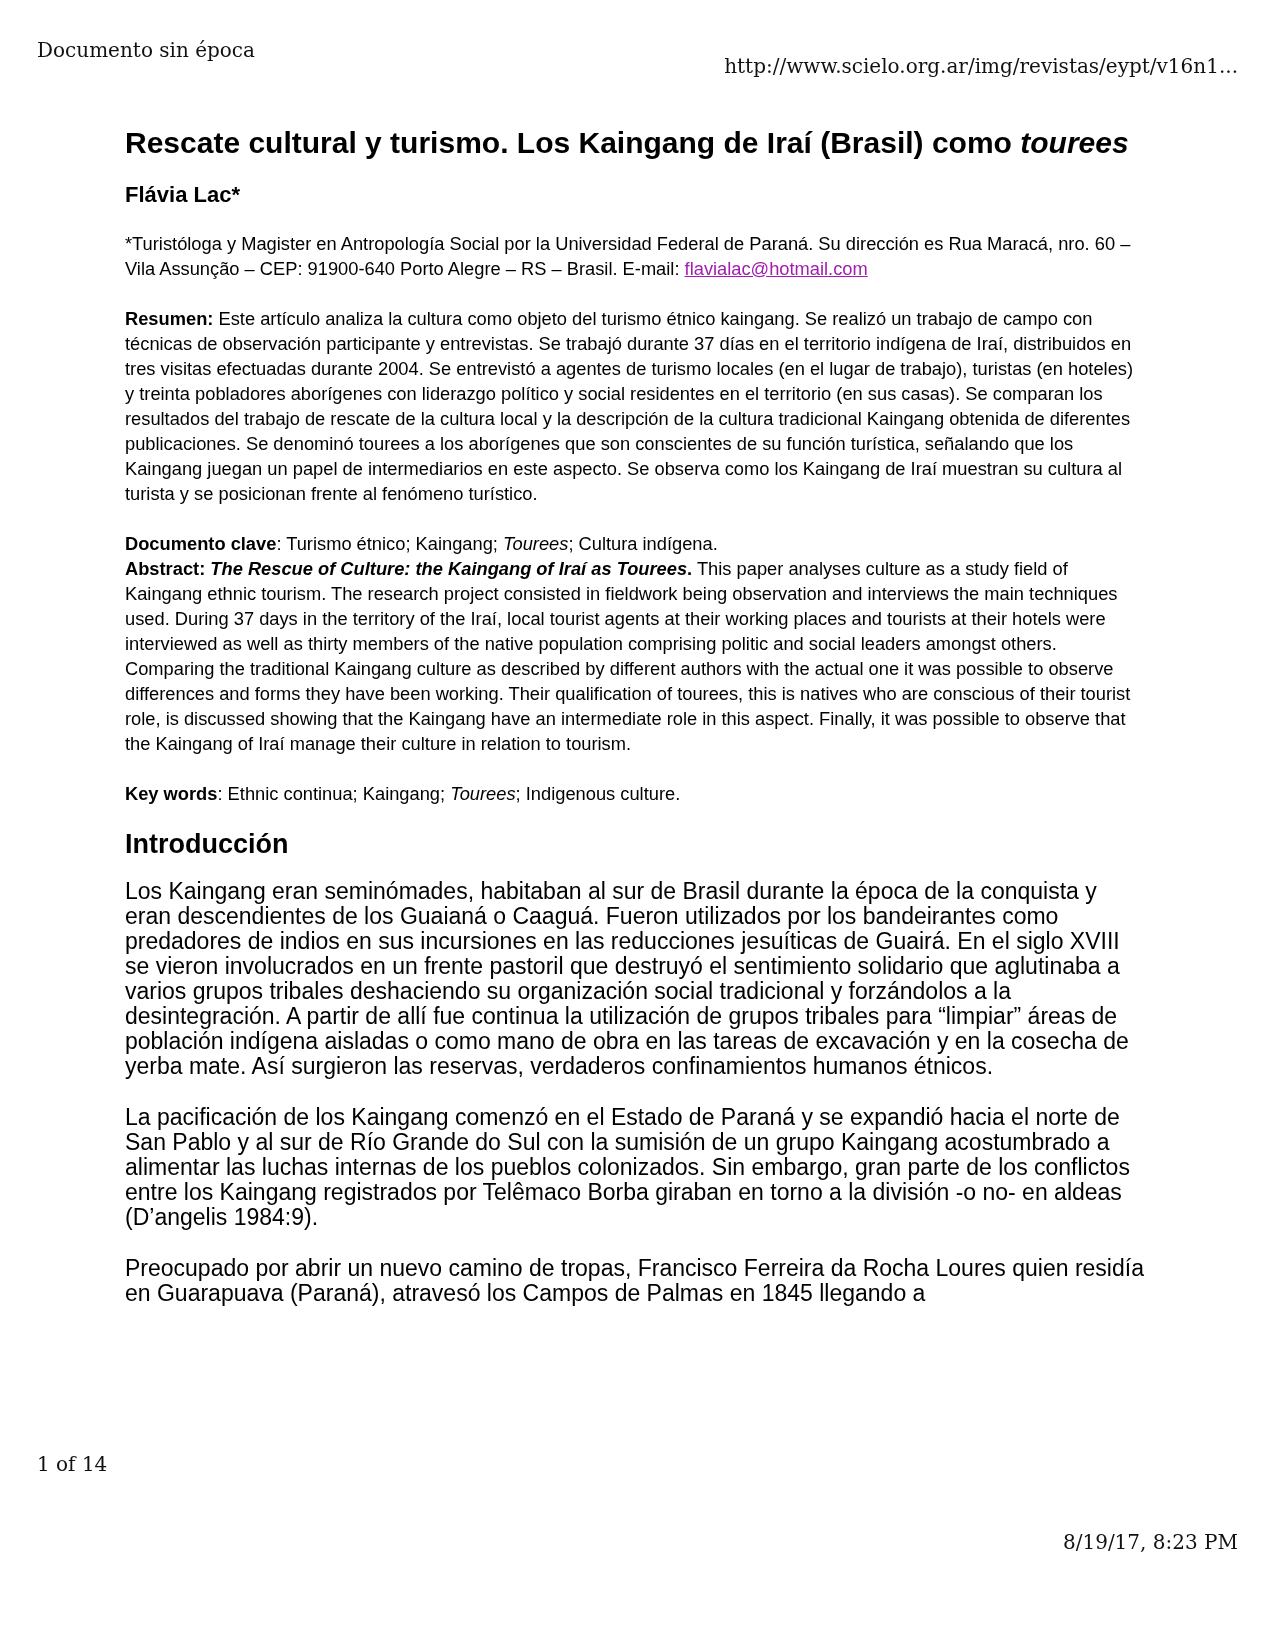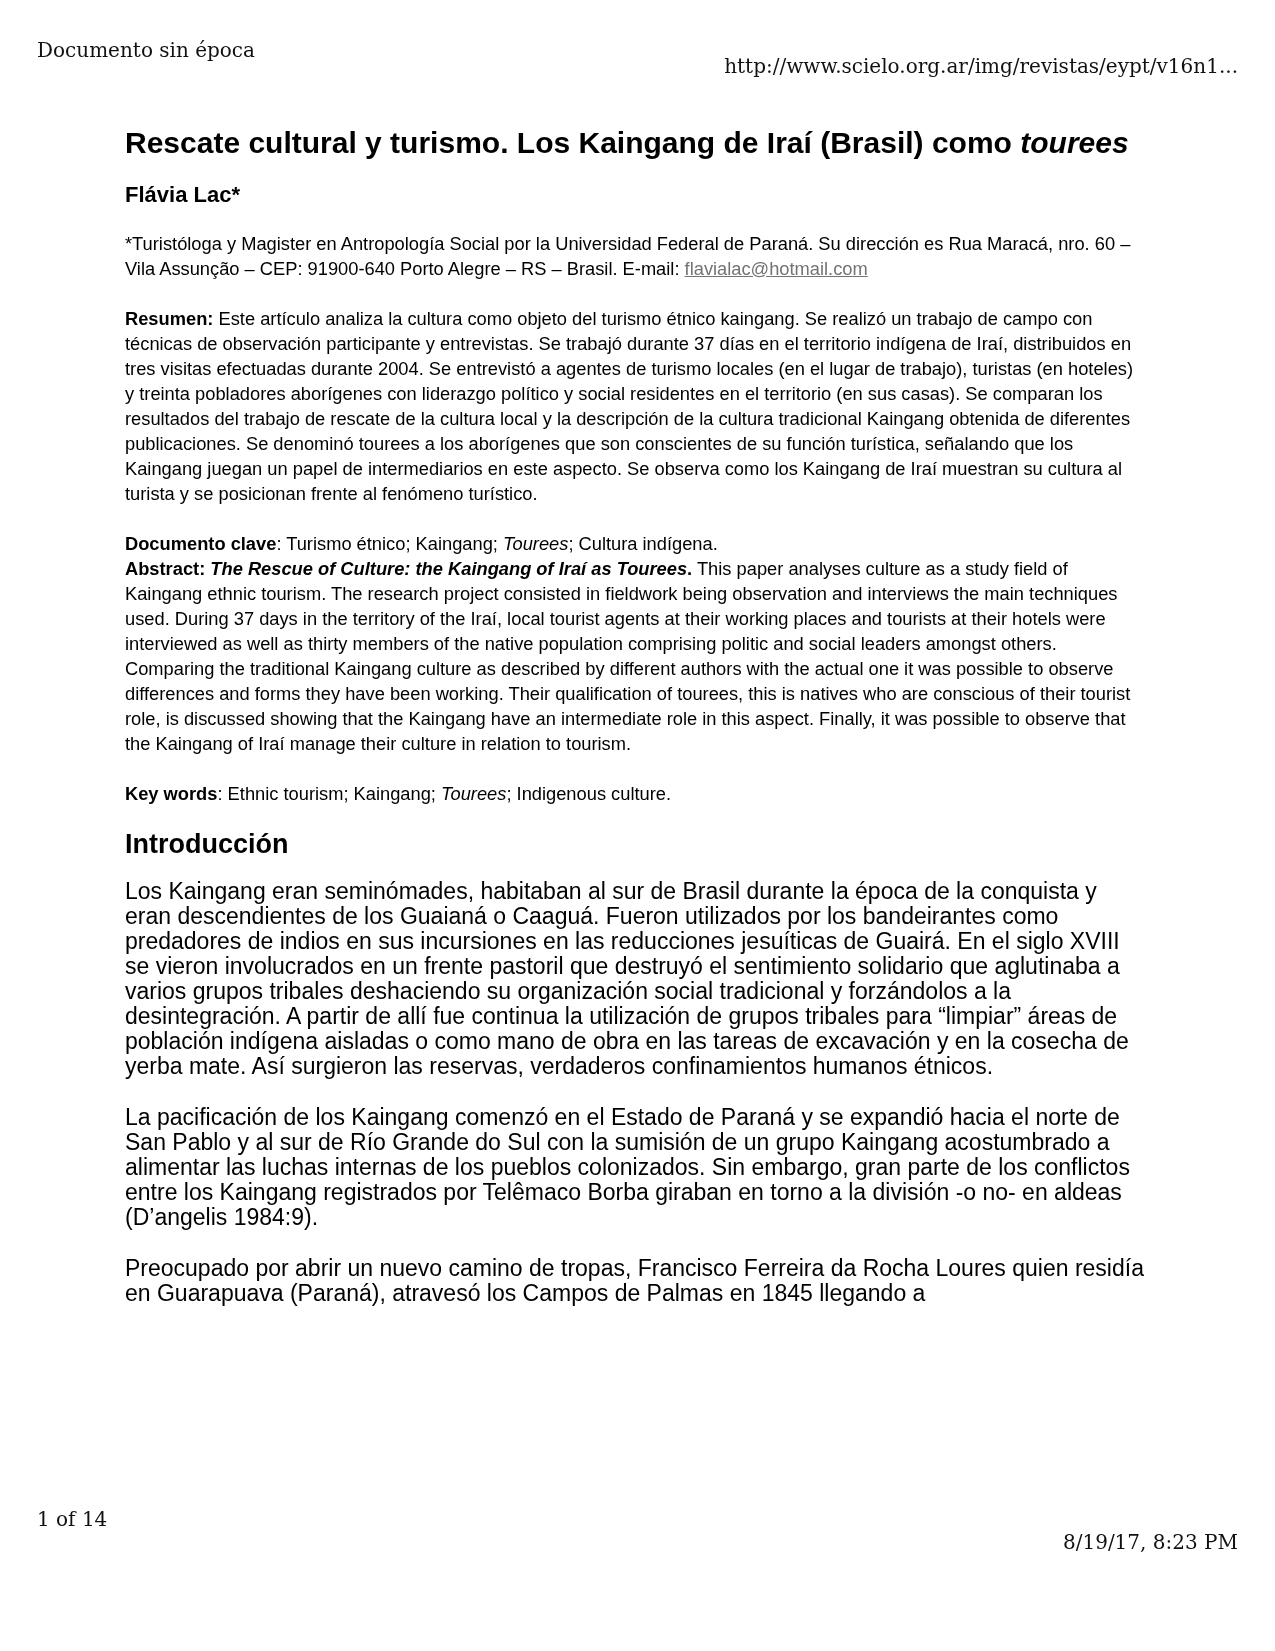--- a/index.html
+++ b/index.html
@@ -1,36 +1,36 @@
 <!DOCTYPE html>
 <html><head>
 <meta charset="utf-8">
 <style>
   html, body { margin: 0; padding: 0; background: #ffffff; }
   body { width: 1275px; height: 1651px; position: relative; overflow: hidden; color: #000; }
   .hdr, .ftr { position: absolute; font-family: "DejaVu Serif", serif; font-size: 20px; color: #111; }
   .hdr-left { left: 37px; top: 38px; }
   .hdr-right { right: 37px; top: 54px; }
-  .ftr-left { left: 37px; top: 1507px; }
+  .ftr-left { left: 37px; top: 1452px; }
   .ftr-right { right: 37px; top: 1530px; }
   .content { position: absolute; left: 125px; top: 120px; width: 1020px; font-family: "Liberation Sans", sans-serif; }
   h1.title { font-size: 30px; font-weight: bold; margin: 7px 0 0 0; line-height: 32px; }
   h2.author { font-size: 22px; font-weight: bold; margin: 21px 0 0 0; line-height: 30px; }
   .small { font-size: 18.3px; line-height: 25px; margin: 0; }
   .affil { margin-top: 21px; }
   .resumen { margin-top: 25px; }
   .kw { margin-top: 25px; }
   .abstract { }
   .kw-en { margin-top: 25px; }
   h3.section { font-size: 27px; font-weight: bold; margin: 23px 0 0 0; line-height: 30px; }
   .large { font-size: 23px; line-height: 25px; margin: 0; }
   .p1 { margin-top: 20px; }
   .p2 { margin-top: 26px; }
   .p3 { margin-top: 26px; }
-  a.email { color: #737373; text-decoration: underline; }
+  a.email { color: #a21caf; text-decoration: underline; }
   b { font-weight: bold; }
 </style>
 </head>
 <body>
 
 <div class="hdr hdr-left">Documento sin época</div>
 <div class="hdr hdr-right">http://www.scielo.org.ar/img/revistas/eypt/v16n1...</div>
 
 <div class="content">
   <h1 class="title"><span>Rescate cultural y turismo. Los Kaingang de Iraí (Brasil) como </span><i>tourees</i></h1>
@@ -38,21 +38,21 @@
   <h2 class="author">Flávia Lac*</h2>
 
   <p class="small affil"><span>*Turistóloga y Magister en Antropología Social por la Universidad Federal de Paraná. Su dirección es Rua Maracá, nro. 60 – Vila Assunção – CEP: 91900-640 Porto Alegre – RS – Brasil. E-mail: </span><a class="email" href="#">flavialac@hotmail.com</a></p>
 
   <p class="small resumen"><b>Resumen:</b><span> Este artículo analiza la cultura como objeto del turismo étnico kaingang. Se realizó un trabajo de campo con técnicas de observación participante y entrevistas. Se trabajó durante 37 días en el territorio indígena de Iraí, distribuidos en tres visitas efectuadas durante 2004. Se entrevistó a agentes de turismo locales (en el lugar de trabajo), turistas (en hoteles) y treinta pobladores aborígenes con liderazgo político y social residentes en el territorio (en sus casas). Se comparan los resultados del trabajo de rescate de la cultura local y la descripción de la cultura tradicional Kaingang obtenida de diferentes publicaciones. Se denominó tourees a los aborígenes que son conscientes de su función turística, señalando que los Kaingang juegan un papel de intermediarios en este aspecto. Se observa como los Kaingang de Iraí muestran su cultura al turista y se posicionan frente al fenómeno turístico.</span></p>
 
   <p class="small kw"><b>Documento clave</b><span>: Turismo étnico; Kaingang; </span><i>Tourees</i><span>; Cultura indígena.</span></p>
 
   <p class="small abstract"><b>Abstract:</b><b><i> The Rescue of Culture: the Kaingang of Iraí as Tourees</i></b><b>.</b><span> This paper analyses culture as a study field of Kaingang ethnic tourism. The research project consisted in fieldwork being observation and interviews the main techniques used. During 37 days in the territory of the Iraí, local tourist agents at their working places and tourists at their hotels were interviewed as well as thirty members of the native population comprising politic and social leaders amongst others. Comparing the traditional Kaingang culture as described by different authors with the actual one it was possible to observe differences and forms they have been working. Their qualification of tourees, this is natives who are conscious of their tourist role, is discussed showing that the Kaingang have an intermediate role in this aspect. Finally, it was possible to observe that the Kaingang of Iraí manage their culture in relation to tourism.</span></p>
 
-  <p class="small kw-en"><b>Key words</b><span>: Ethnic tourism; Kaingang; </span><i>Tourees</i><span>; Indigenous culture.</span></p>
+  <p class="small kw-en"><b>Key words</b><span>: Ethnic continua; Kaingang; </span><i>Tourees</i><span>; Indigenous culture.</span></p>
 
   <h3 class="section">Introducción</h3>
 
   <p class="large p1">Los Kaingang eran seminómades, habitaban al sur de Brasil durante la época de la conquista y eran descendientes de los Guaianá o Caaguá. Fueron utilizados por los bandeirantes como predadores de indios en sus incursiones en las reducciones jesuíticas de Guairá. En el siglo XVIII se vieron involucrados en un frente pastoril que destruyó el sentimiento solidario que aglutinaba a varios grupos tribales deshaciendo su organización social tradicional y forzándolos a la desintegración. A partir de allí fue continua la utilización de grupos tribales para “limpiar” áreas de población indígena aisladas o como mano de obra en las tareas de excavación y en la cosecha de yerba mate. Así surgieron las reservas, verdaderos confinamientos humanos étnicos.</p>
   <p class="large p2">La pacificación de los Kaingang comenzó en el Estado de Paraná y se expandió hacia el norte de San Pablo y al sur de Río Grande do Sul con la sumisión de un grupo Kaingang acostumbrado a alimentar las luchas internas de los pueblos colonizados. Sin embargo, gran parte de los conflictos entre los Kaingang registrados por Telêmaco Borba giraban en torno a la división -o no- en aldeas (D’angelis 1984:9).</p>
   <p class="large p3">Preocupado por abrir un nuevo camino de tropas, Francisco Ferreira da Rocha Loures quien residía en Guarapuava (Paraná), atravesó los Campos de Palmas en 1845 llegando a</p>
 </div>
 
 <div class="ftr ftr-left">1 of 14</div>
 <div class="ftr ftr-right">8/19/17, 8:23 PM</div>

